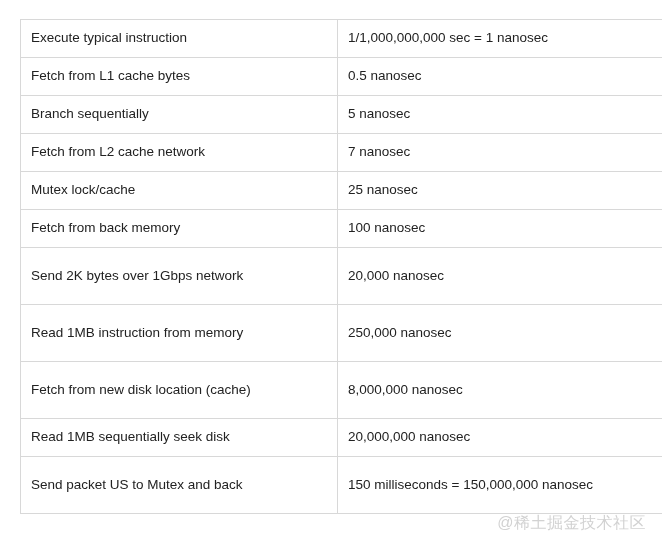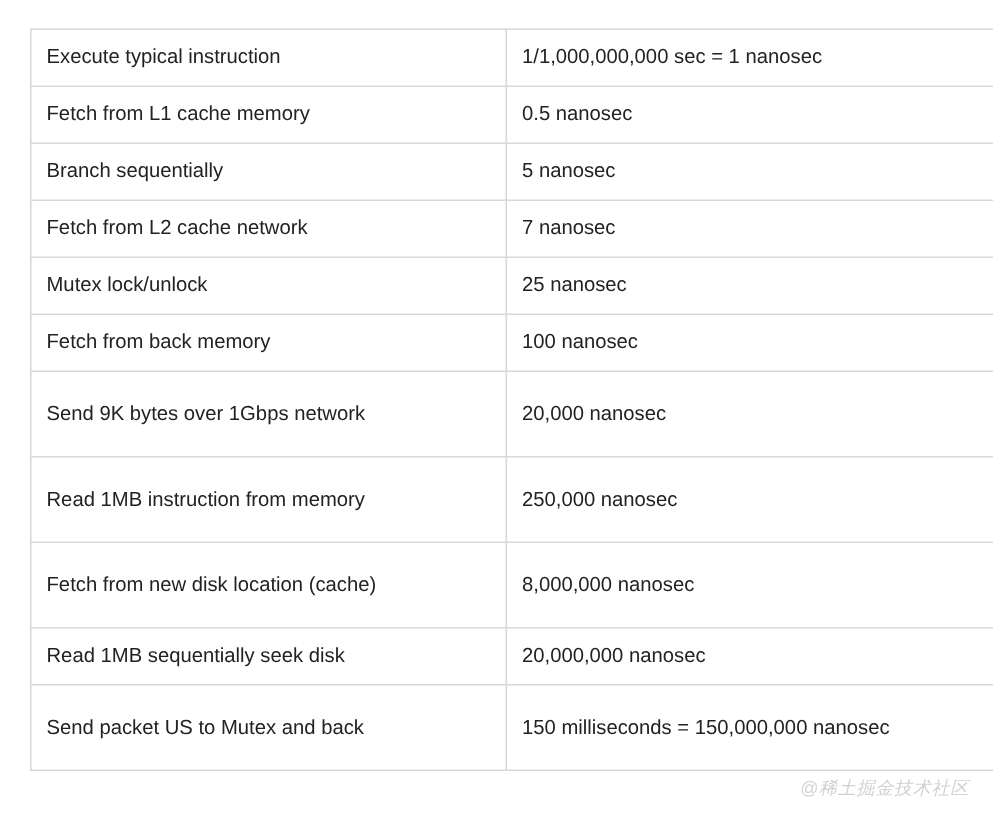--- a/index.html
+++ b/index.html
@@ -43,59 +43,58 @@
     width: 327px;
   }
   
   table.latency-table tr { height: 38px; }
   table.latency-table tr.tall { height: 57px; }
 
   .watermark {
     position: absolute;
     right: 16px;
     bottom: 8px;
-    font-size: 12px;
+    font-size: 16px;
     color: #d2d2d2;
     letter-spacing: 0.5px;
     user-select: none;
-    font-style: italic;
   }
 </style>
 </head>
 <body>
 
 <div class="sheet">
   <table class="latency-table">
     <tbody>
         <tr>
           <td class="col-op">Execute typical instruction</td>
           <td class="col-time">1/1,000,000,000 sec = 1 nanosec</td>
         </tr>
         <tr>
-          <td class="col-op">Fetch from L1 cache memory</td>
+          <td class="col-op">Fetch from L1 cache bytes</td>
           <td class="col-time">0.5 nanosec</td>
         </tr>
         <tr>
           <td class="col-op">Branch sequentially</td>
           <td class="col-time">5 nanosec</td>
         </tr>
         <tr>
           <td class="col-op">Fetch from L2 cache network</td>
           <td class="col-time">7 nanosec</td>
         </tr>
         <tr>
-          <td class="col-op">Mutex lock/unlock</td>
+          <td class="col-op">Mutex lock/cache</td>
           <td class="col-time">25 nanosec</td>
         </tr>
         <tr>
           <td class="col-op">Fetch from back memory</td>
           <td class="col-time">100 nanosec</td>
         </tr>
         <tr class="tall">
-          <td class="col-op">Send 9K bytes over 1Gbps network</td>
+          <td class="col-op">Send 2K bytes over 1Gbps network</td>
           <td class="col-time">20,000 nanosec</td>
         </tr>
         <tr class="tall">
           <td class="col-op">Read 1MB instruction from memory</td>
           <td class="col-time">250,000 nanosec</td>
         </tr>
         <tr class="tall">
           <td class="col-op">Fetch from new disk location (cache)</td>
           <td class="col-time">8,000,000 nanosec</td>
         </tr>

